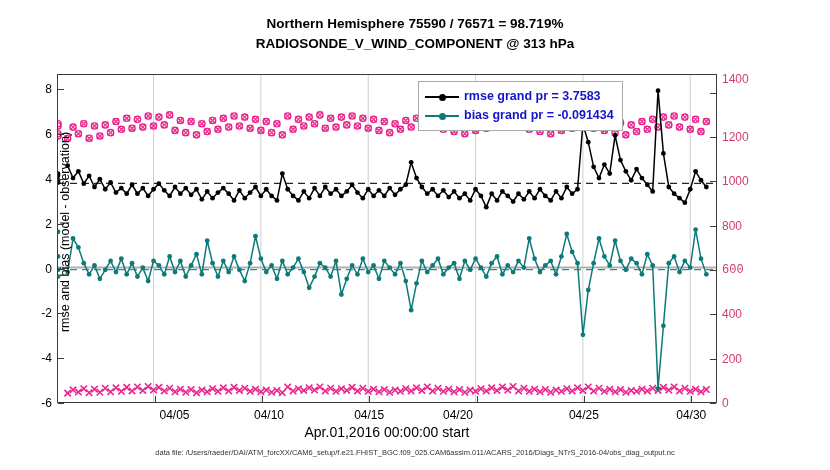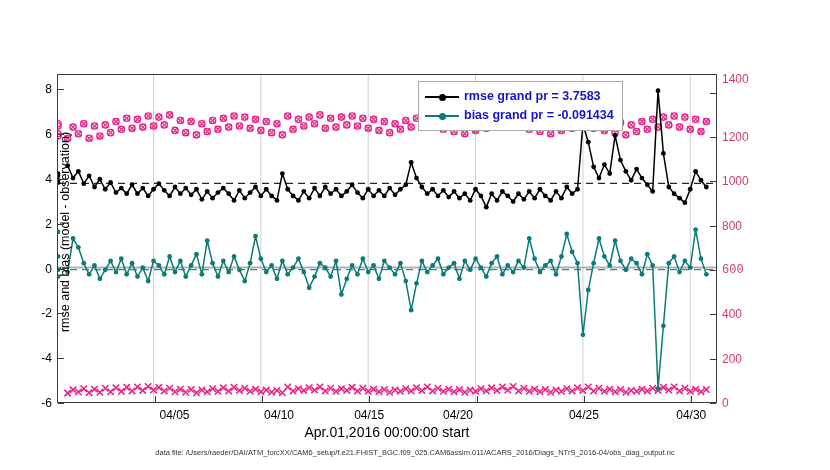--- a/index.html
+++ b/index.html
@@ -84,20 +84,24 @@
   .legend-sample .mk{position:absolute;left:14px;top:3px;width:7px;height:7px;border-radius:50%;}
 
   svg{display:block;}
   .gridline{stroke:#cfcfcf;stroke-width:1;}
 </style>
 </head>
 <body>
 
 <div id="chart-root">
 
+  <div class="title-block">
+    <div>Northern Hemisphere 75590 / 76571 = 98.719%</div>
+    <div>RADIOSONDE_V_WIND_COMPONENT @ 313 hPa</div>
+  </div>
 
   <div class="plot-frame">
     <div class="plot-inner">
       <svg id="plot-svg" width="658" height="327" viewBox="0 0 658 327">
           <line x1="95.53344208809136" y1="0" x2="95.53344208809136" y2="327" class="gridline"></line>
           <line x1="202.87438825448612" y1="0" x2="202.87438825448612" y2="327" class="gridline"></line>
           <line x1="310.2153344208809" y1="0" x2="310.2153344208809" y2="327" class="gridline"></line>
           <line x1="417.5562805872757" y1="0" x2="417.5562805872757" y2="327" class="gridline"></line>
           <line x1="524.8972267536705" y1="0" x2="524.8972267536705" y2="327" class="gridline"></line>
           <line x1="632.2381729200653" y1="0" x2="632.2381729200653" y2="327" class="gridline"></line>
@@ -763,21 +767,21 @@
         <div class="ytick-right" style="top: 239.322px;">400</div>
         <div class="tick-mark-r" style="top: 239.322px;"></div>
         <div class="ytick-right" style="top: 283.661px;">200</div>
         <div class="tick-mark-r" style="top: 283.661px;"></div>
         <div class="ytick-right" style="top: 328px;">0</div>
         <div class="tick-mark-r" style="top: 328px;"></div>
       </div>
     <div id="ticks-x">
         <div class="xtick" style="left: 96.5334px; padding-left: 40px;">04/05</div>
         <div class="tick-mark-x" style="left: 96.5334px;"></div>
-        <div class="xtick" style="left: 221px;">04/10</div>
+        <div class="xtick" style="left: 211px;">04/10</div>
         <div class="tick-mark-x" style="left: 203.874px;"></div>
         <div class="xtick" style="left: 311.215px;">04/15</div>
         <div class="tick-mark-x" style="left: 311.215px;"></div>
         <div class="xtick" style="left: 400px;">04/20</div>
         <div class="tick-mark-x" style="left: 418.556px;"></div>
         <div class="xtick" style="left: 525.897px;">04/25</div>
         <div class="tick-mark-x" style="left: 525.897px;"></div>
         <div class="xtick" style="left: 633.238px;">04/30</div>
         <div class="tick-mark-x" style="left: 633.238px;"></div>
       </div>

